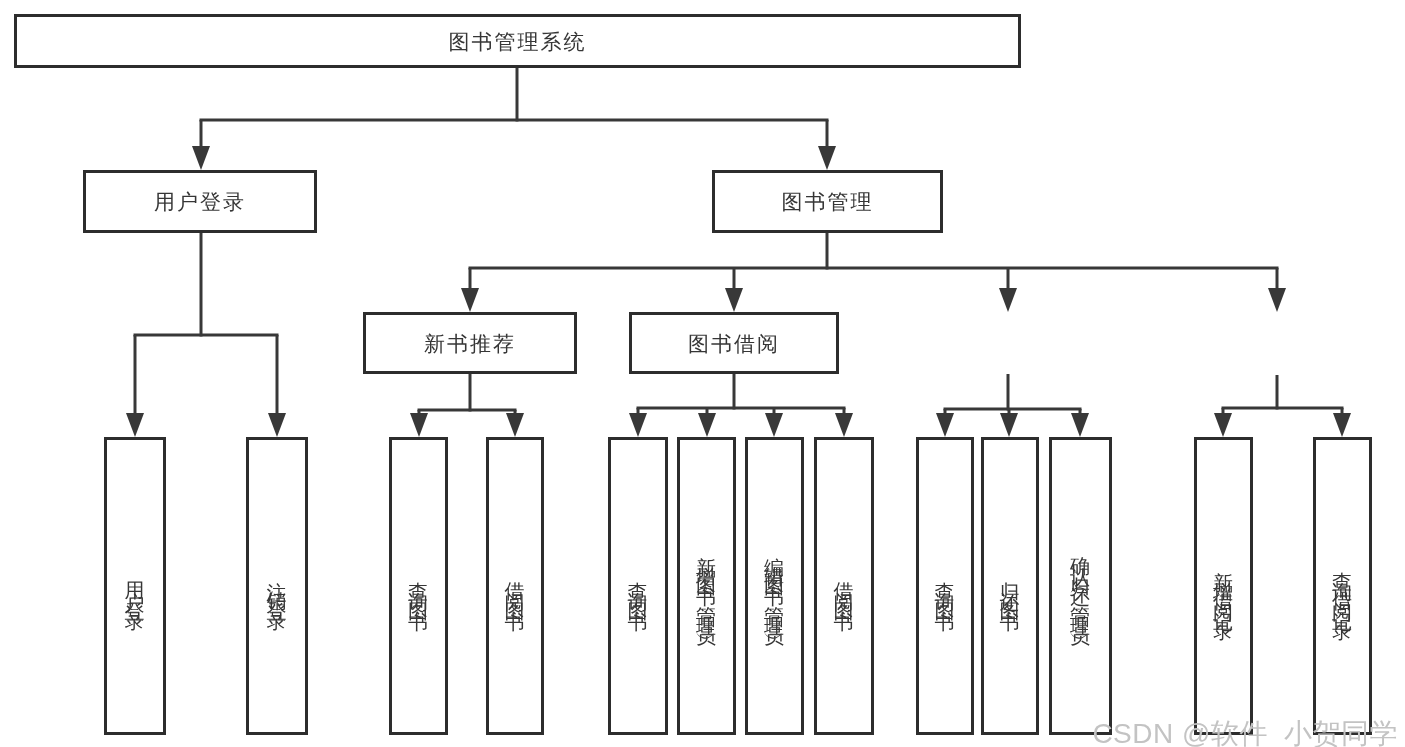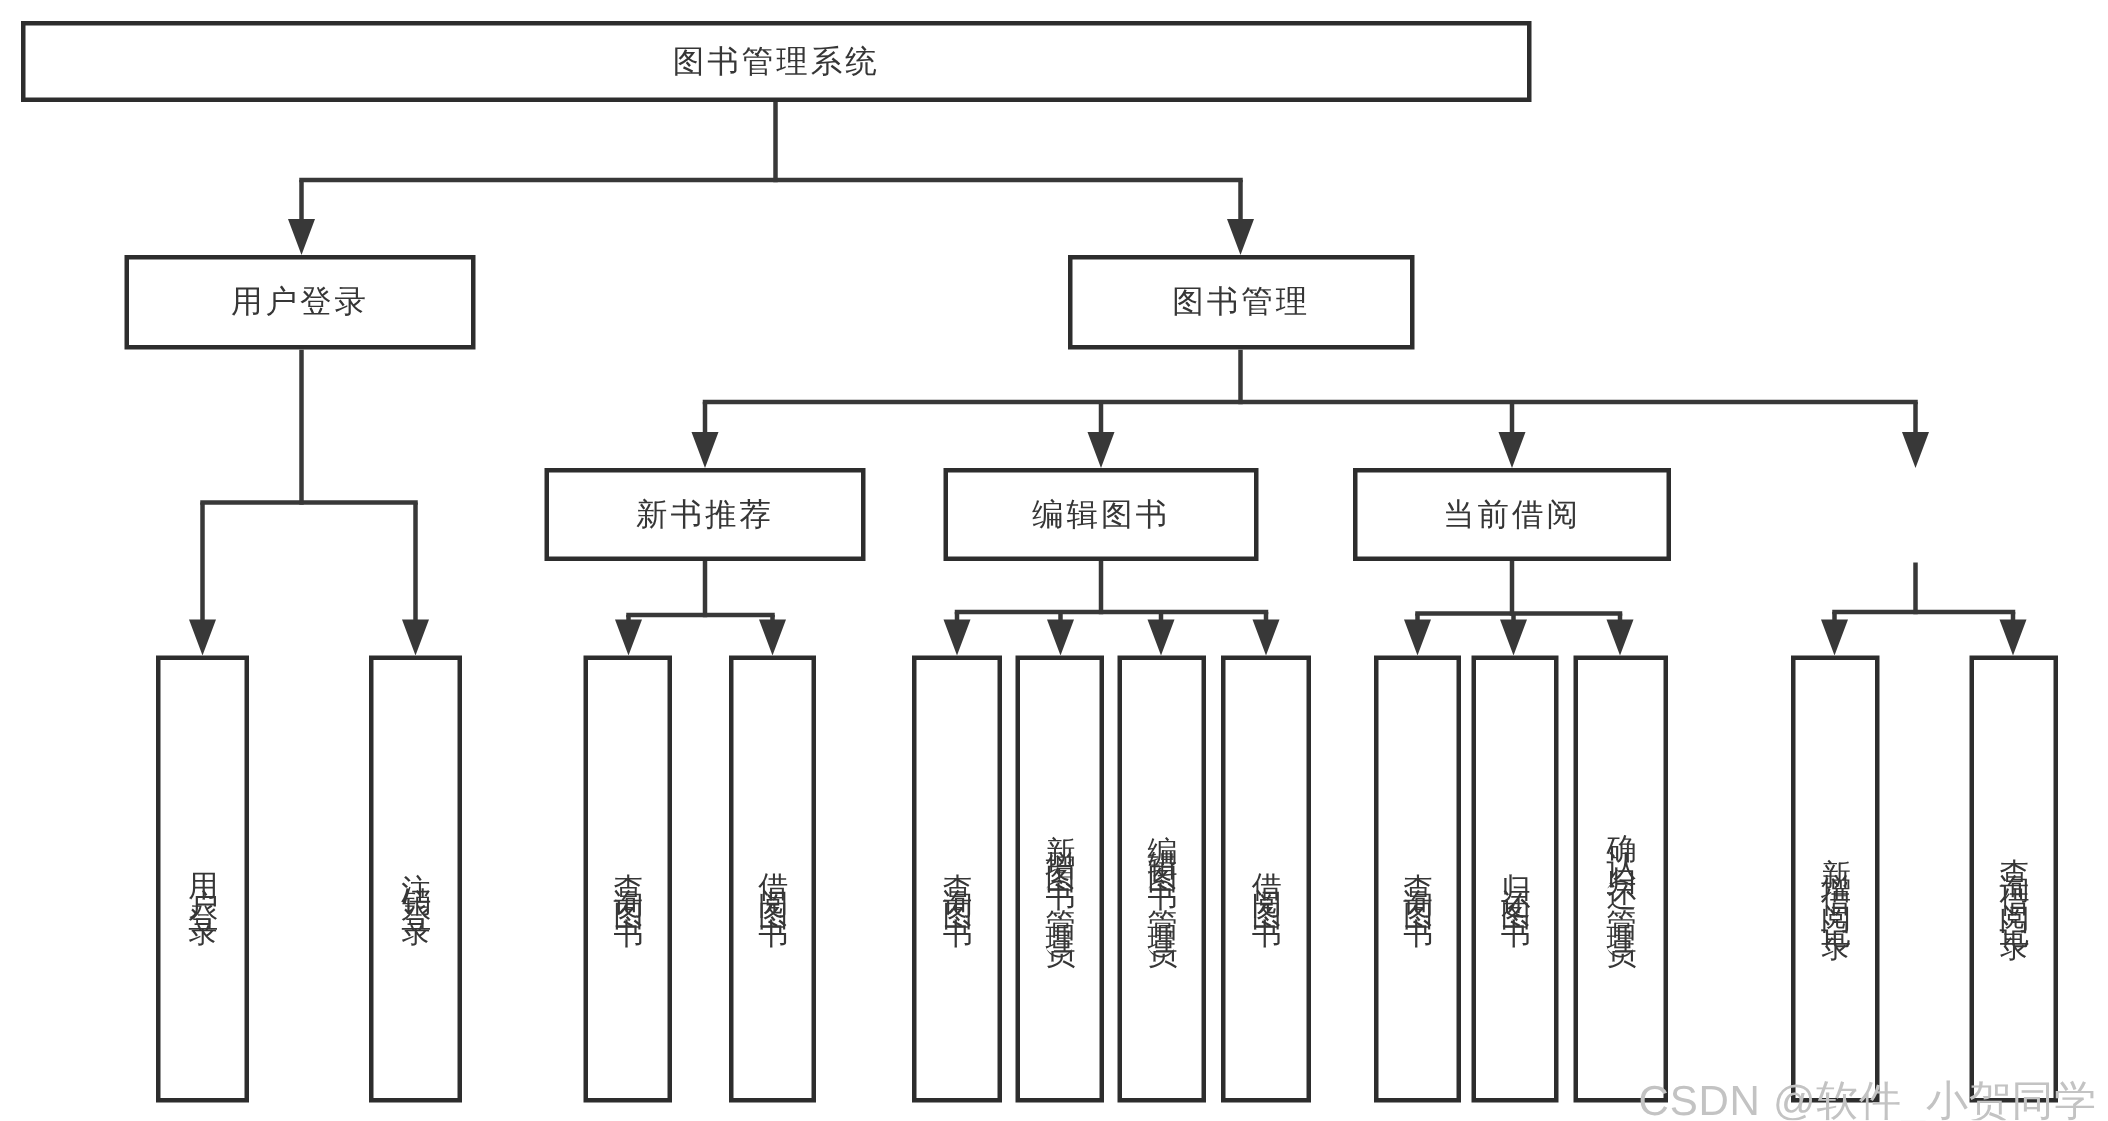--- a/index.html
+++ b/index.html
@@ -128,24 +128,21 @@
     <span>用户登录</span>
   </div>
   <div class="box h" style="left:363px; top:312px; width:214px; height:62px">
     <span>新书推荐</span>
   </div>
 
   <div class="box h" style="left:712px; top:170px; width:231px; height:63px">
     <span>图书管理</span>
   </div>
   <div class="box h" style="left:629px; top:312px; width:210px; height:62px">
-    <span>编辑图书</span>
-  </div>
-  <div class="box h" style="left:902px; top:312px; width:212px; height:62px">
-    <span>当前借阅</span>
+    <span>图书借阅</span>
   </div>
 
   <div class="box v" style="left:104px; top:437px; width:62px; height:298px">
     <span>用户登录</span>
   </div>
   <div class="box v" style="left:246px; top:437px; width:62px; height:298px">
     <span>注销登录</span>
   </div>
 
   <div class="box v" style="left:389px; top:437px; width:59px; height:298px">

